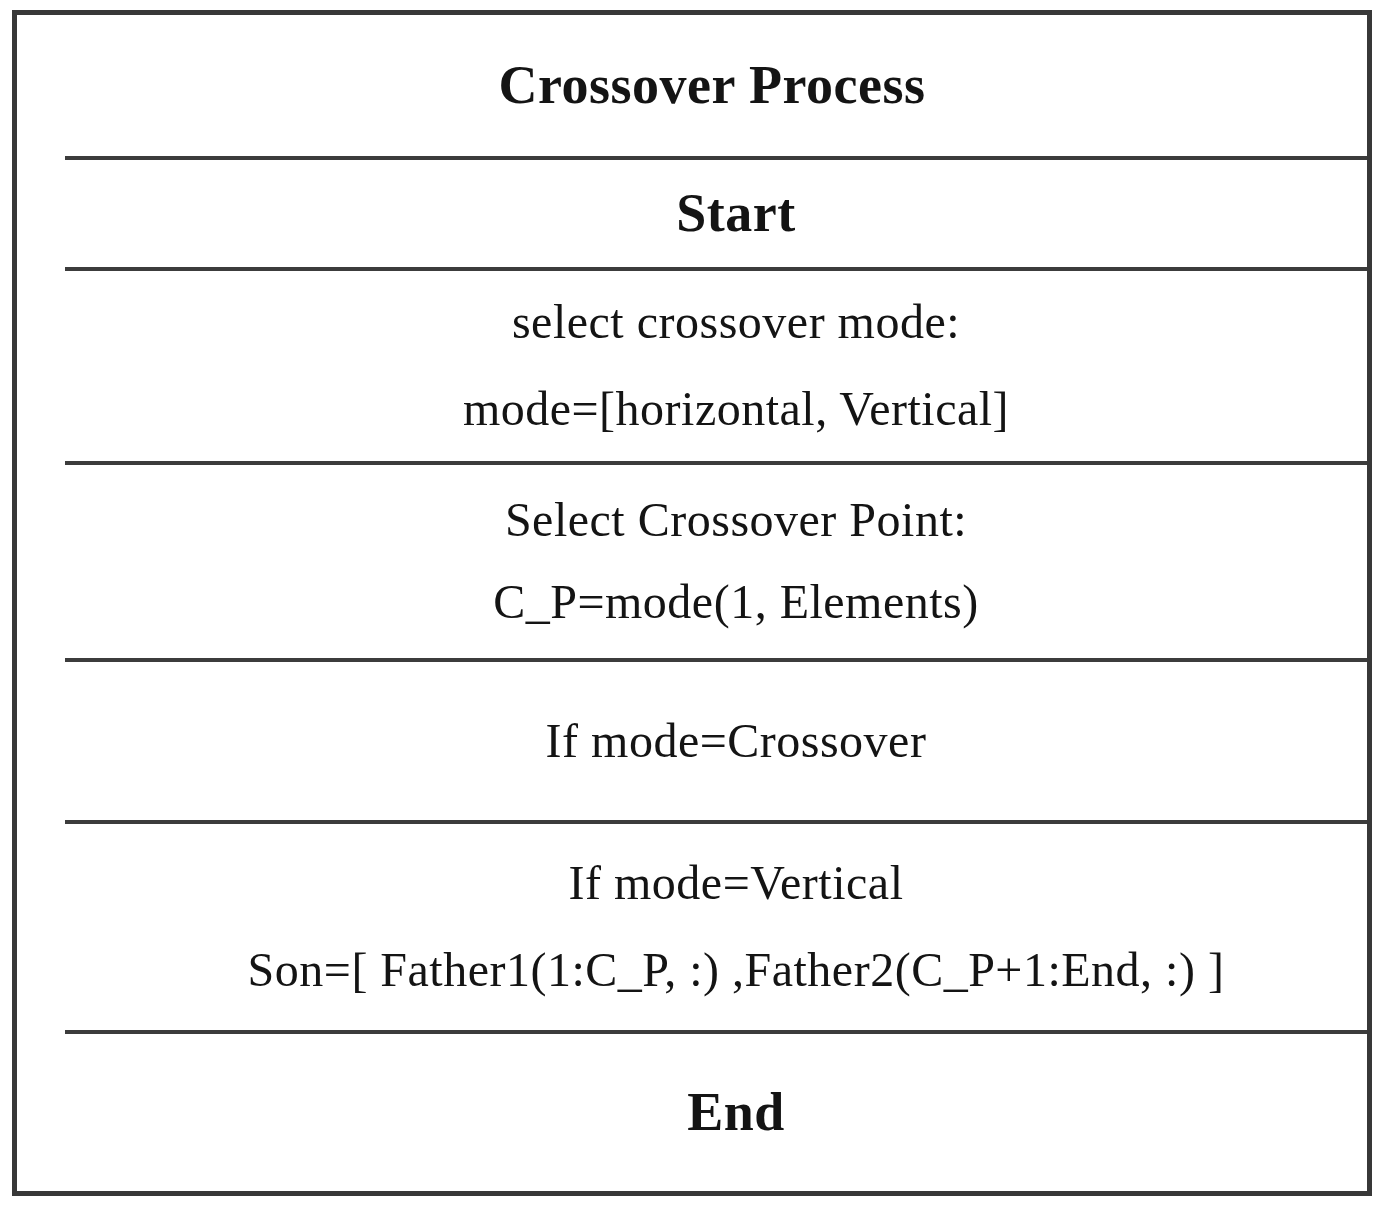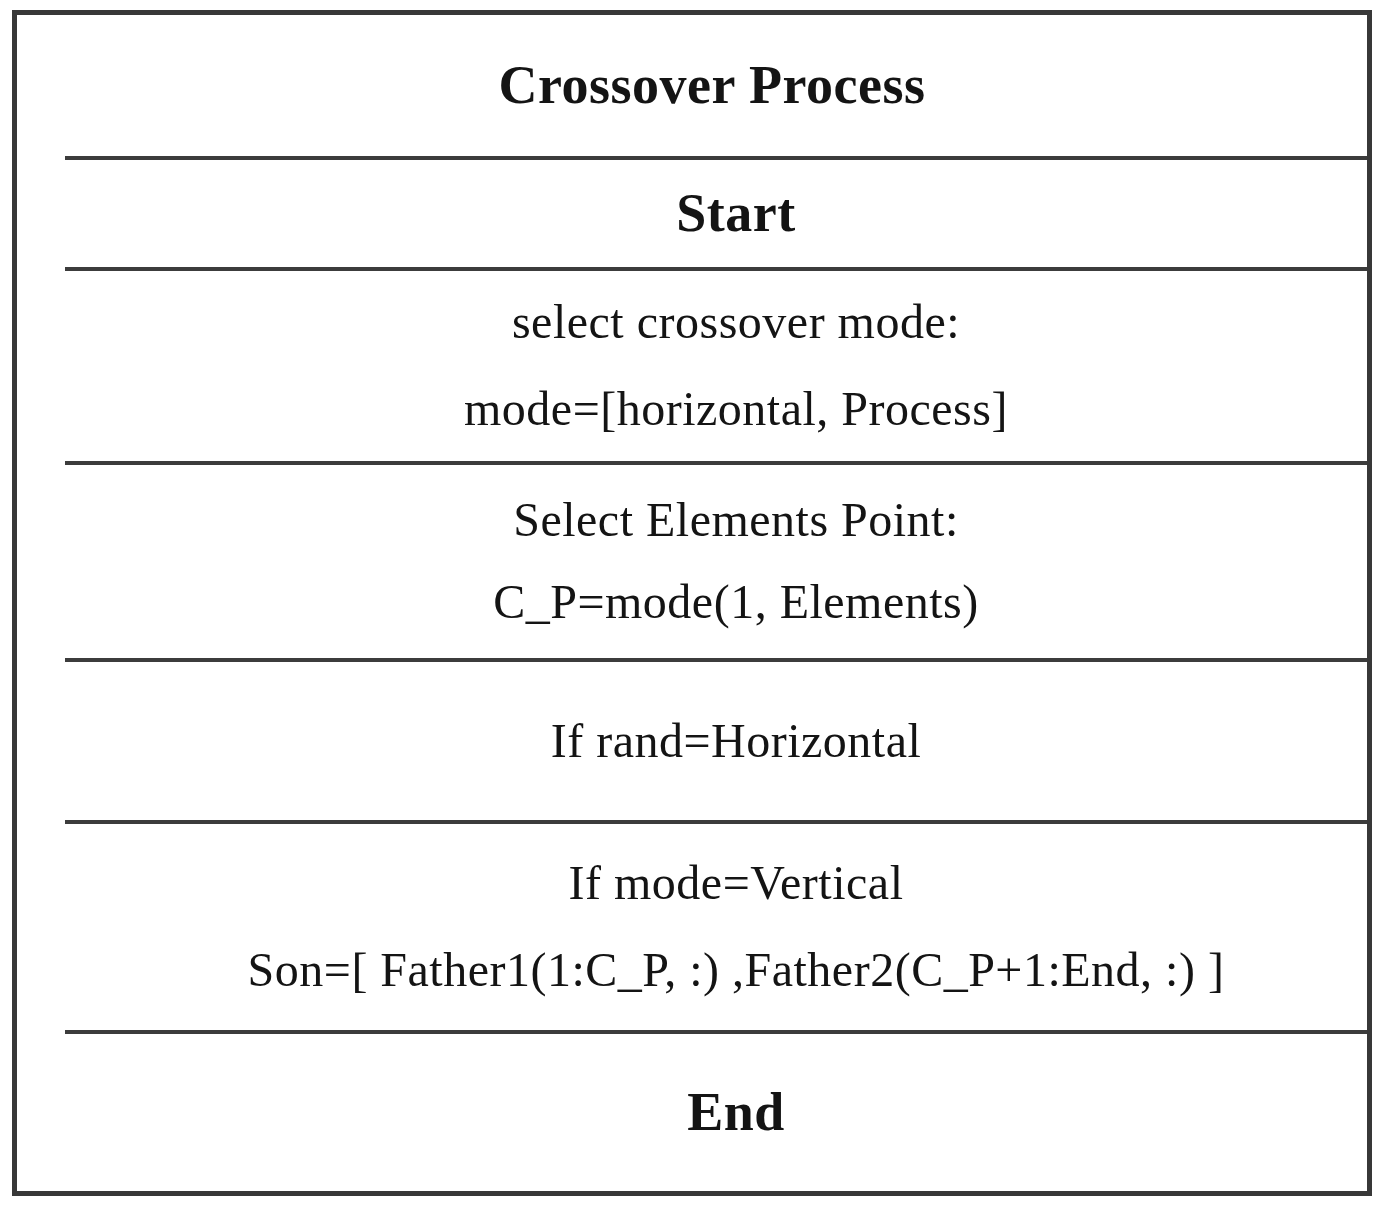--- a/index.html
+++ b/index.html
@@ -73,30 +73,30 @@
     <div class="row row-title">
       <span class="line line-bold">Crossover Process</span>
     </div>
 
     <div class="row row-start">
       <span class="line line-bold">Start</span>
     </div>
 
     <div class="row row-mode">
       <span class="line">select crossover mode:</span>
-      <span class="line">mode=[horizontal, Process]</span>
+      <span class="line">mode=[horizontal, Vertical]</span>
     </div>
 
     <div class="row row-point">
-      <span class="line">Select Elements Point:</span>
+      <span class="line">Select Crossover Point:</span>
       <span class="line">C_P=mode(1, Elements)</span>
     </div>
 
     <div class="row row-horiz">
-      <span class="line">If rand=Horizontal</span>
+      <span class="line">If mode=Crossover</span>
     </div>
 
     <div class="row row-vert">
       <span class="line">If mode=Vertical</span>
       <span class="line">Son=[ Father1(1:C_P, :) ,Father2(C_P+1:End, :) ]</span>
     </div>
 
     <div class="row row-end">
       <span class="line line-bold">End</span>
     </div>

